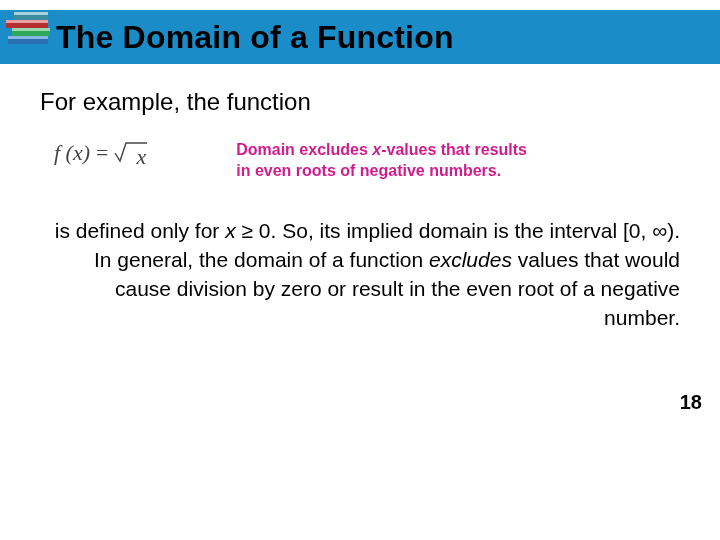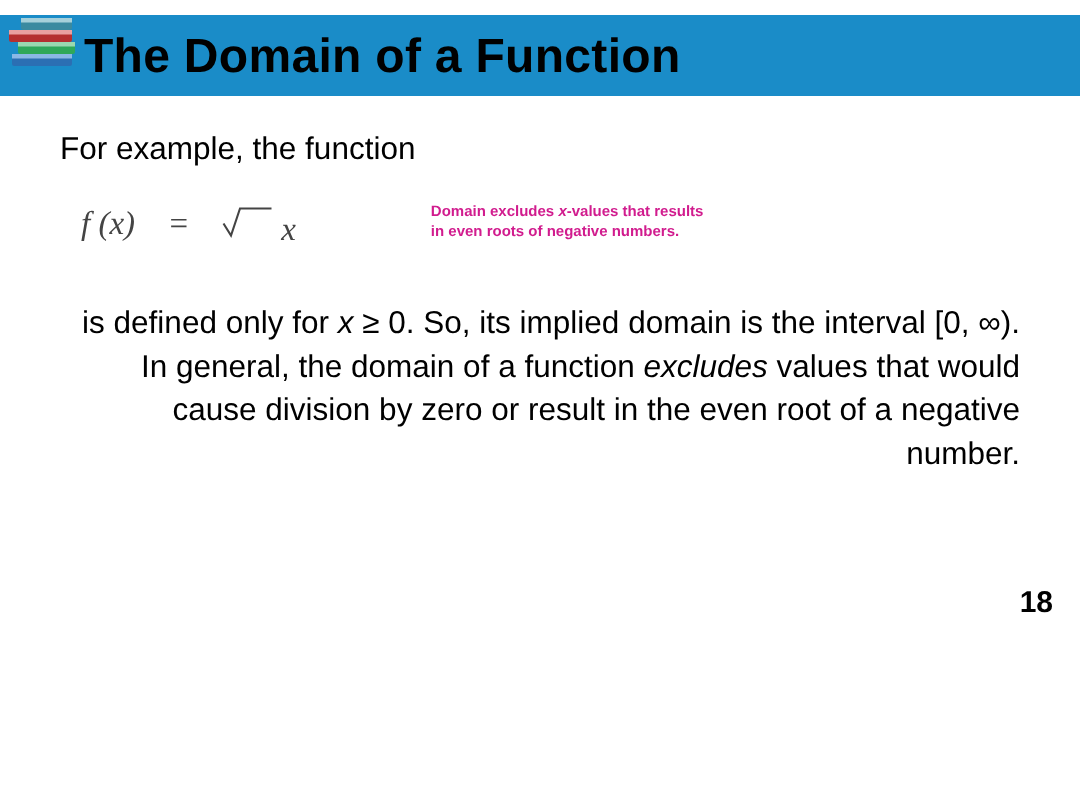--- a/index.html
+++ b/index.html
@@ -6,25 +6,25 @@
     html, body { width: 720px; height: 540px; background: #fff; font-family: Arial, Helvetica, sans-serif; color: #000; }
     .slide { position: relative; width: 720px; height: 428px; }
     .titlebar {
       position: absolute; left: 0; top: 10px; width: 720px; height: 54px;
       background: #1a8cc8; display: flex; align-items: center;
       padding-left: 56px;
     }
     .titlebar h1 { font-size: 32px; font-weight: 700; color: #000; letter-spacing: 0.2px; }
     .books-icon { position: absolute; left: 4px; top: -2px; width: 52px; height: 48px; }
     .content { position: absolute; left: 40px; top: 86px; width: 640px; }
-    .lead { font-size: 21px; line-height: 1.35; margin-bottom: 22px; }
+    .lead { font-size: 24px; line-height: 1.35; margin-bottom: 22px; }
     .eqn-row { display: flex; align-items: flex-start; margin-bottom: 36px; }
-    .eqn { color: #444; font-family: 'Times New Roman', Times, serif; font-size: 22px; display: inline-flex; align-items: flex-start; gap: 23px; padding-left: 14px; }
+    .eqn { color: #444; font-family: 'Times New Roman', Times, serif; font-size: 22px; display: inline-flex; align-items: flex-start; gap: 6px; padding-left: 14px; }
     .sqrt { display: inline-flex; align-items: flex-start; }
-    .callout { margin-left: 90px; color: #d11c8e; font-size: 10px; line-height: 1.28; font-weight: 700; max-width: 330px; }
+    .callout { margin-left: 90px; color: #d11c8e; font-size: 16px; line-height: 1.28; font-weight: 700; max-width: 330px; }
     .callout .ital { font-style: italic; font-weight: 700; }
     .body { font-size: 21px; line-height: 1.38; text-align: right; }
     .body .ital { font-style: italic; }
     .pagenum { position: absolute; right: 18px; bottom: 14px; font-size: 20px; font-weight: 700; margin-left: 36px; }
   </style>
 </head>
 <body>
 
 <div class="slide">
 

